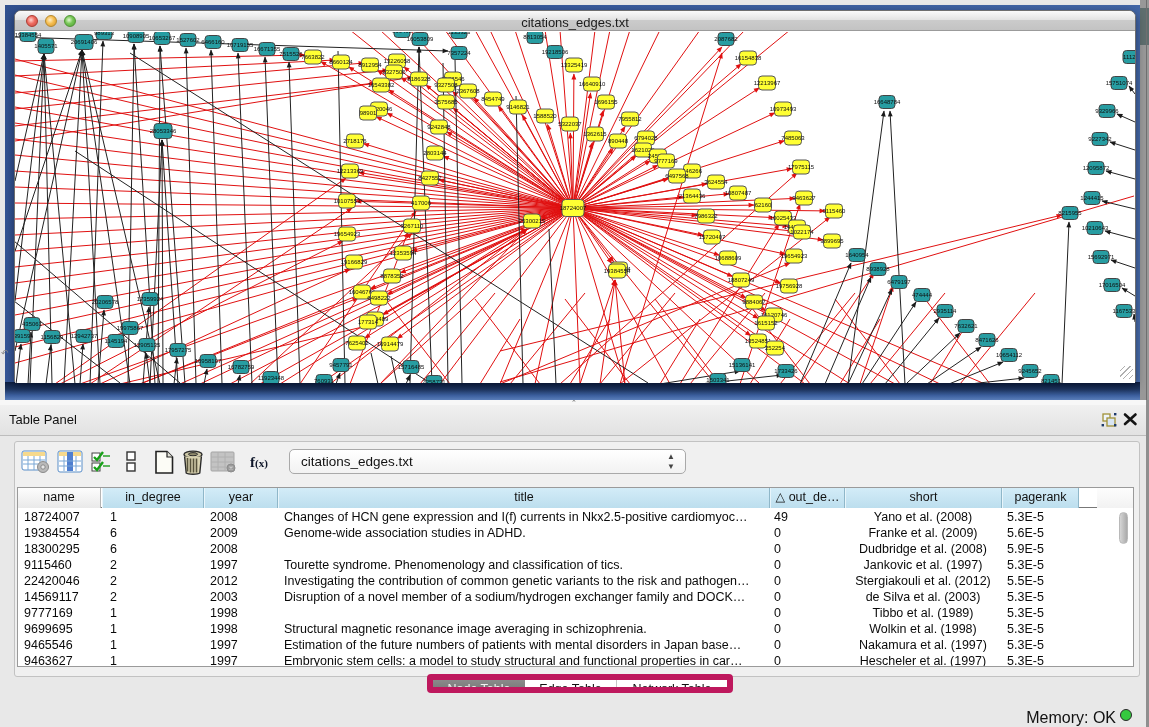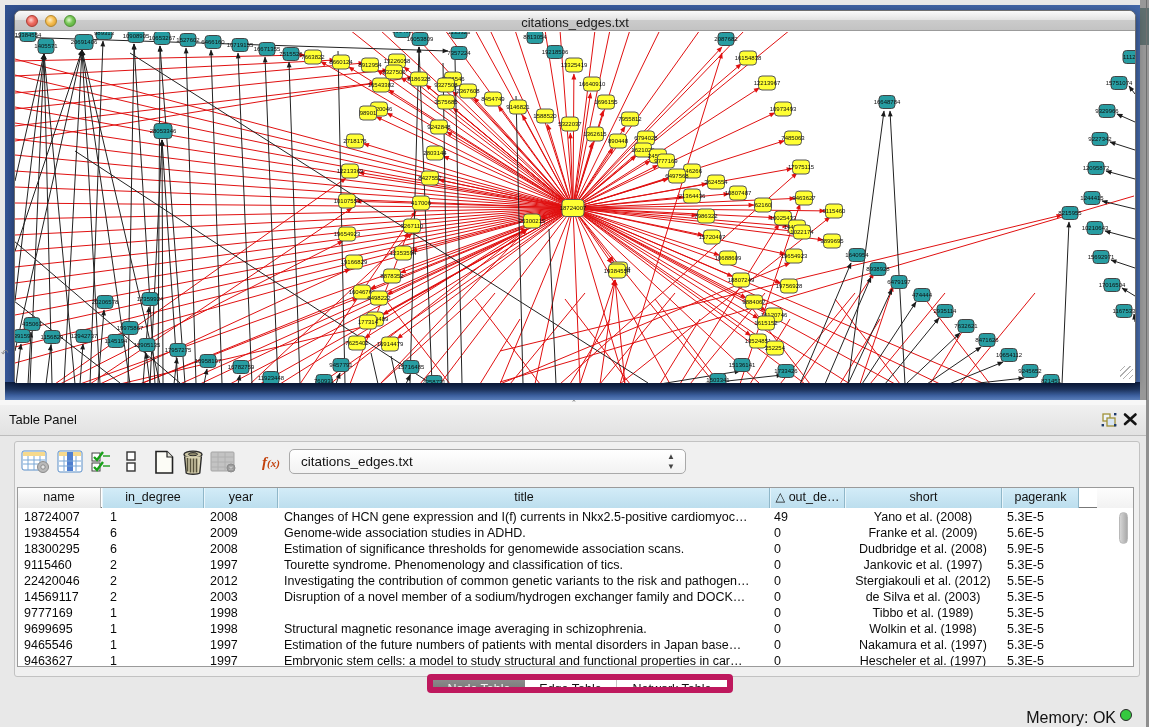--- a/index.html
+++ b/index.html
@@ -31,21 +31,21 @@
 
 #tphead{position:absolute;left:0;top:405px;width:1146px;height:31px;background:linear-gradient(180deg,#f0f0f0,#e2e2e2);border-bottom:1px solid #bdbdbd}
 #tphead .t{position:absolute;left:9px;top:7px;font-size:13px;color:#111}
 #floaticon{position:absolute;left:1101px;top:6px;width:16px;height:17px}
 #closex{position:absolute;left:1123px;top:6px;width:15px;height:16px}
 
 #panel{position:absolute;left:14px;top:441px;width:1126px;height:236px;background:#f0f0f0;border:1px solid #c2c2c2;border-radius:3px}
 
 #toolbar{position:absolute;left:0;top:0;width:100%;height:44px}
 #toolbar svg{position:absolute;top:8px}
-#fx{position:absolute;left:247px;top:12px;font-size:15px;color:#c2410c;font-family:"Liberation Serif",serif;font-style:italic;font-weight:bold}
+#fx{position:absolute;left:235px;top:12px;font-size:15px;color:#0f172a;font-family:"Liberation Serif",serif;font-weight:bold}
 #fx span{font-size:11px}
 #dd{position:absolute;left:274px;top:7px;width:397px;height:25px;background:linear-gradient(180deg,#ffffff,#f2f2f2);border:1px solid #a9a9a9;border-radius:5px}
 #dd .t{position:absolute;left:11px;top:4px;font-size:13.5px;color:#111}
 #dd .ar{position:absolute;right:10px;top:2px;font-size:8px;color:#444;line-height:10px;text-align:center}
 
 #tbl{position:absolute;left:2px;top:45px;width:1117px;height:180px;background:#fff;border:1px solid #9a9a9a;overflow:hidden;font-size:12.5px}
 #thead{position:absolute;left:0;top:0;width:100%;height:20px;border-bottom:1px solid #777}
 #thead .hc{position:absolute;top:0;height:20px;text-align:center;line-height:19px;color:#111;
  background:linear-gradient(180deg,#d3ecf8,#bcdeee);border-right:1px solid #8fb7c9;border-left:1px solid #e8f5fb}
 #thead .hc.first{background:linear-gradient(180deg,#fdfdfd,#e9e9e9);border-right:1px solid #b5b5b5;border-left:none}
@@ -718,21 +718,20 @@
           <div class="c2">2009</div>
           <div class="c3">Genome-wide association studies in ADHD.</div>
           <div class="c4">0</div>
           <div class="c5">Franke et al. (2009)</div>
           <div class="c6">5.6E-5</div>
         </div>
         <div class="row">
           <div class="c0">18300295</div>
           <div class="c1">6</div>
           <div class="c2">2008</div>
-          <div class="c3">Estimation of significance thresholds for genomewide association scans.</div>
           <div class="c4">0</div>
           <div class="c5">Dudbridge et al. (2008)</div>
           <div class="c6">5.9E-5</div>
         </div>
         <div class="row">
           <div class="c0">9115460</div>
           <div class="c1">2</div>
           <div class="c2">1997</div>
           <div class="c3">Tourette syndrome. Phenomenology and classification of tics.</div>
           <div class="c4">0</div>

